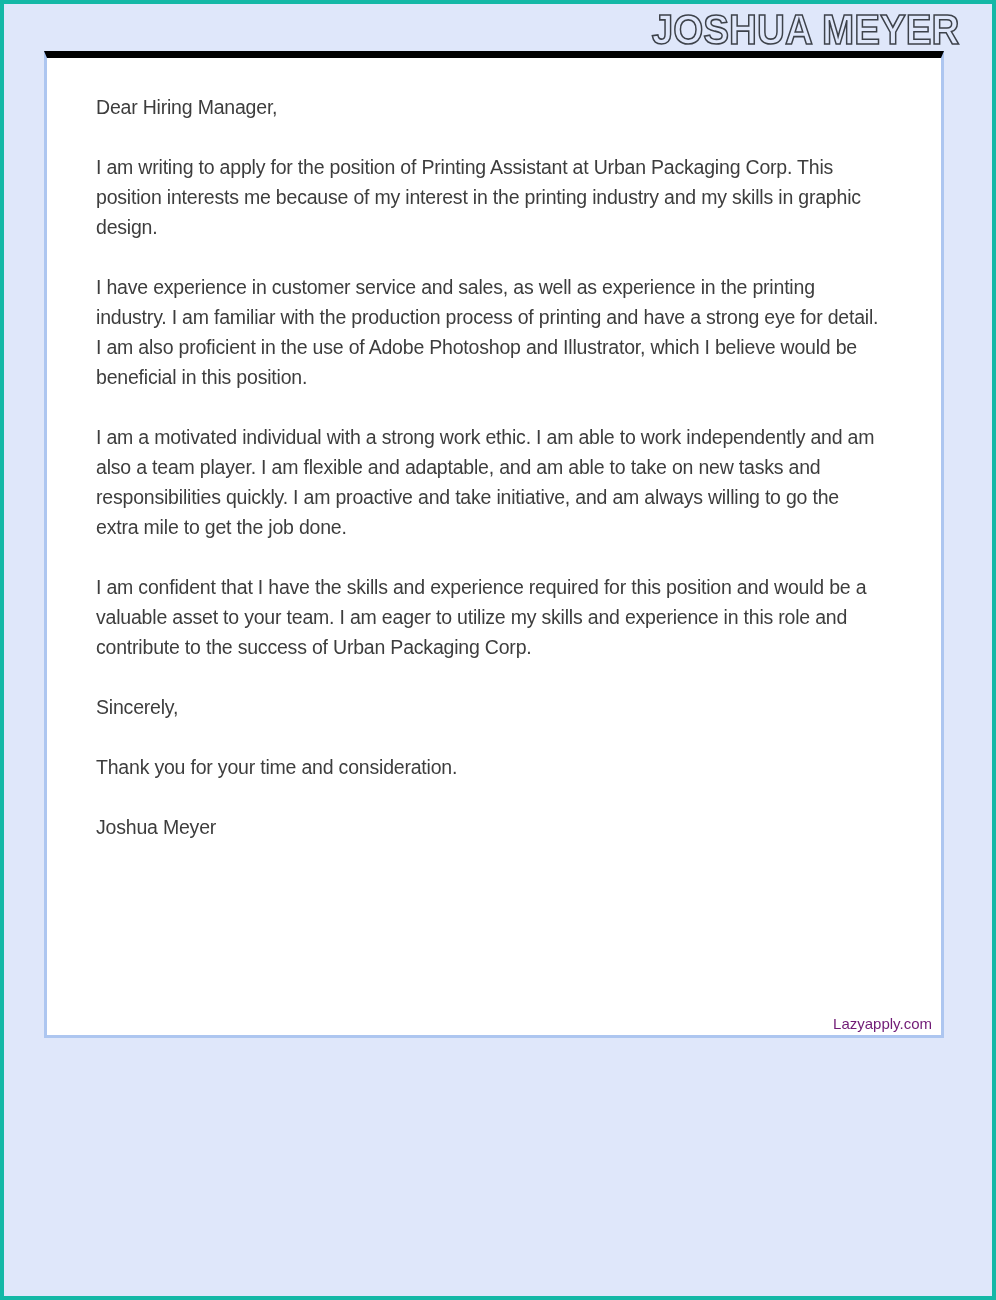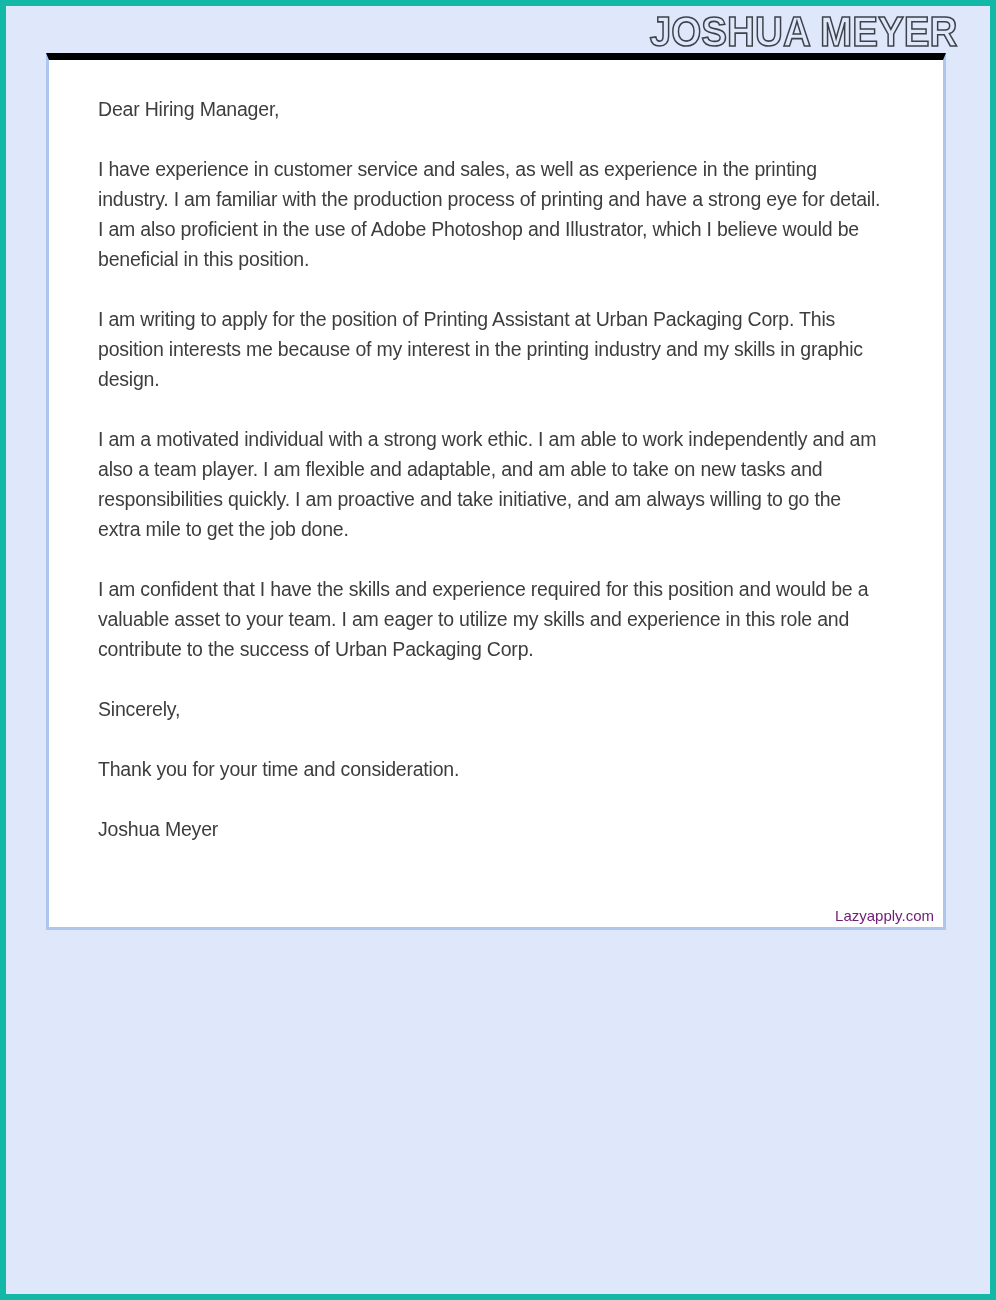--- a/index.html
+++ b/index.html
@@ -4,21 +4,21 @@
 <style>
   html, body {
     margin: 0;
     padding: 0;
     font-family: "Liberation Sans", "DejaVu Sans", sans-serif;
   }
   .frame {
     box-sizing: border-box;
     width: 996px;
     height: 1300px;
-    border: 6px solid #14b8a6;
+    border: 4px solid #14b8a6;
     background: #dfe7fa;
     position: relative;
     overflow: hidden;
   }
   .header {
     box-sizing: border-box;
     height: 47px;
     display: flex;
     justify-content: flex-end;
     align-items: flex-end;
@@ -33,21 +33,21 @@
     color: transparent;
     -webkit-text-stroke: 1.6px #3d424a;
     white-space: nowrap;
     transform: scaleX(0.92);
     transform-origin: right bottom;
   }
   .page {
     box-sizing: border-box;
     margin-left: 40px;
     width: 900px;
-    height: 877px;
+    height: 987px;
     background: #ffffff;
     border-top: 7px solid #000000;
     border-left: 3px solid #adc6f0;
     border-right: 3px solid #adc6f0;
     border-bottom: 3px solid #adc6f0;
     position: relative;
     padding: 34px 55px 0 49px;
   }
   .page p {
     margin: 0 0 30px 0;
@@ -74,23 +74,23 @@
 <body>
 
 <div class="frame">
   <div class="header">
     <div class="header-name">JOSHUA MEYER</div>
   </div>
 
   <div class="page">
     <p>Dear Hiring Manager,</p>
 
+    <p>I am writing to apply for the position of Printing Assistant at Urban Packaging Corp. This position interests me because of my interest in the printing industry and my skills in graphic design.</p>
+
     <p>I have experience in customer service and sales, as well as experience in the printing industry. I am familiar with the production process of printing and have a strong eye for detail. I am also proficient in the use of Adobe Photoshop and Illustrator, which I believe would be beneficial in this position.</p>
-
-    <p>I am writing to apply for the position of Printing Assistant at Urban Packaging Corp. This position interests me because of my interest in the printing industry and my skills in graphic design.</p>
 
     <p>I am a motivated individual with a strong work ethic. I am able to work independently and am also a team player. I am flexible and adaptable, and am able to take on new tasks and responsibilities quickly. I am proactive and take initiative, and am always willing to go the extra mile to get the job done.</p>
 
     <p>I am confident that I have the skills and experience required for this position and would be a valuable asset to your team. I am eager to utilize my skills and experience in this role and contribute to the success of Urban Packaging Corp.</p>
 
     <p>Sincerely,</p>
 
     <p>Thank you for your time and consideration.</p>
 
     <p class="signature">Joshua Meyer</p>

